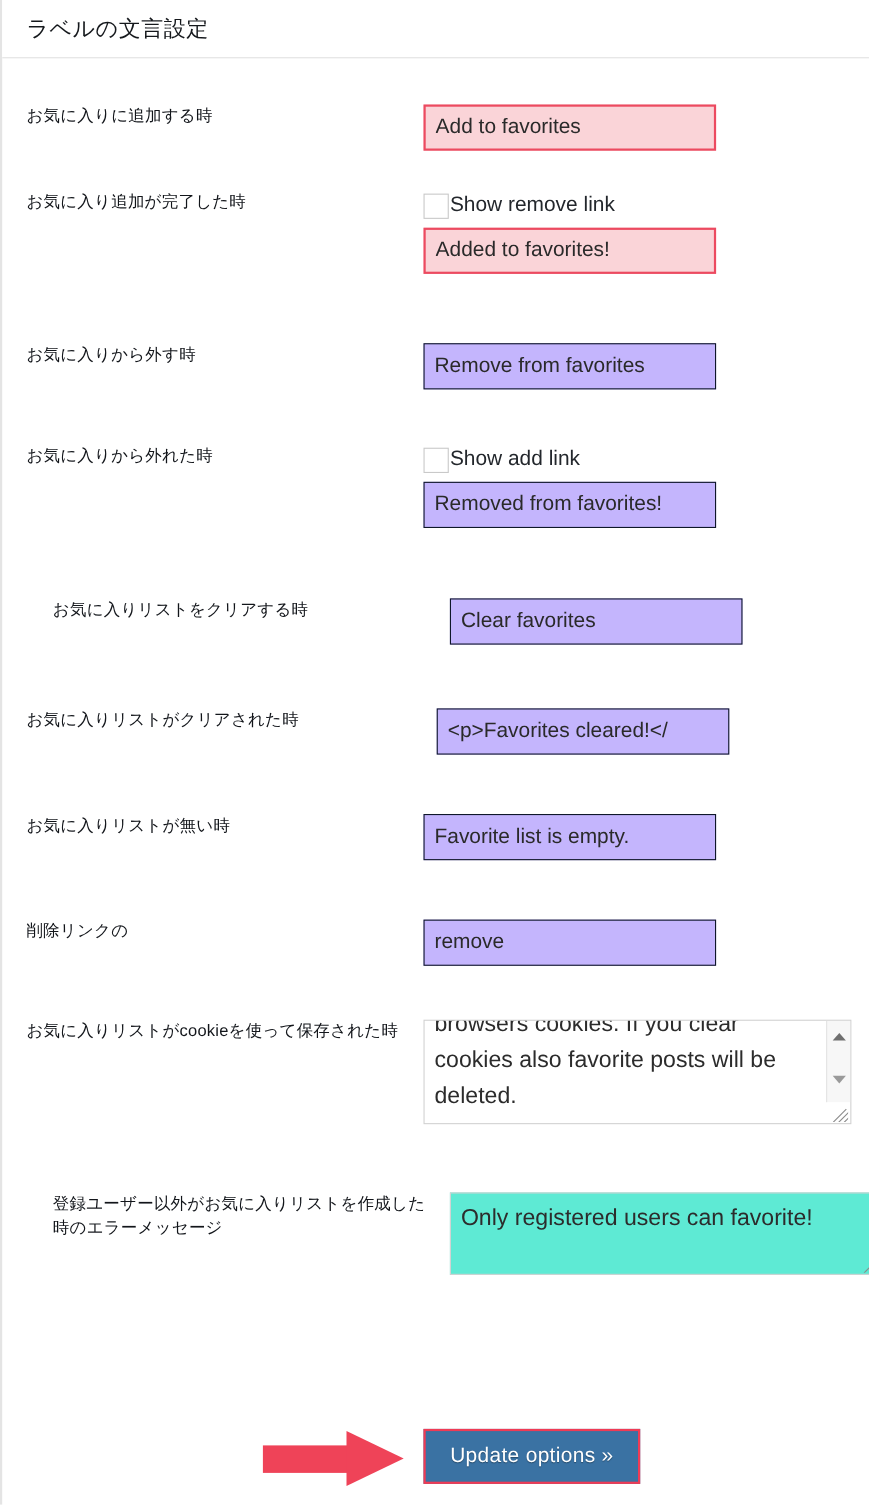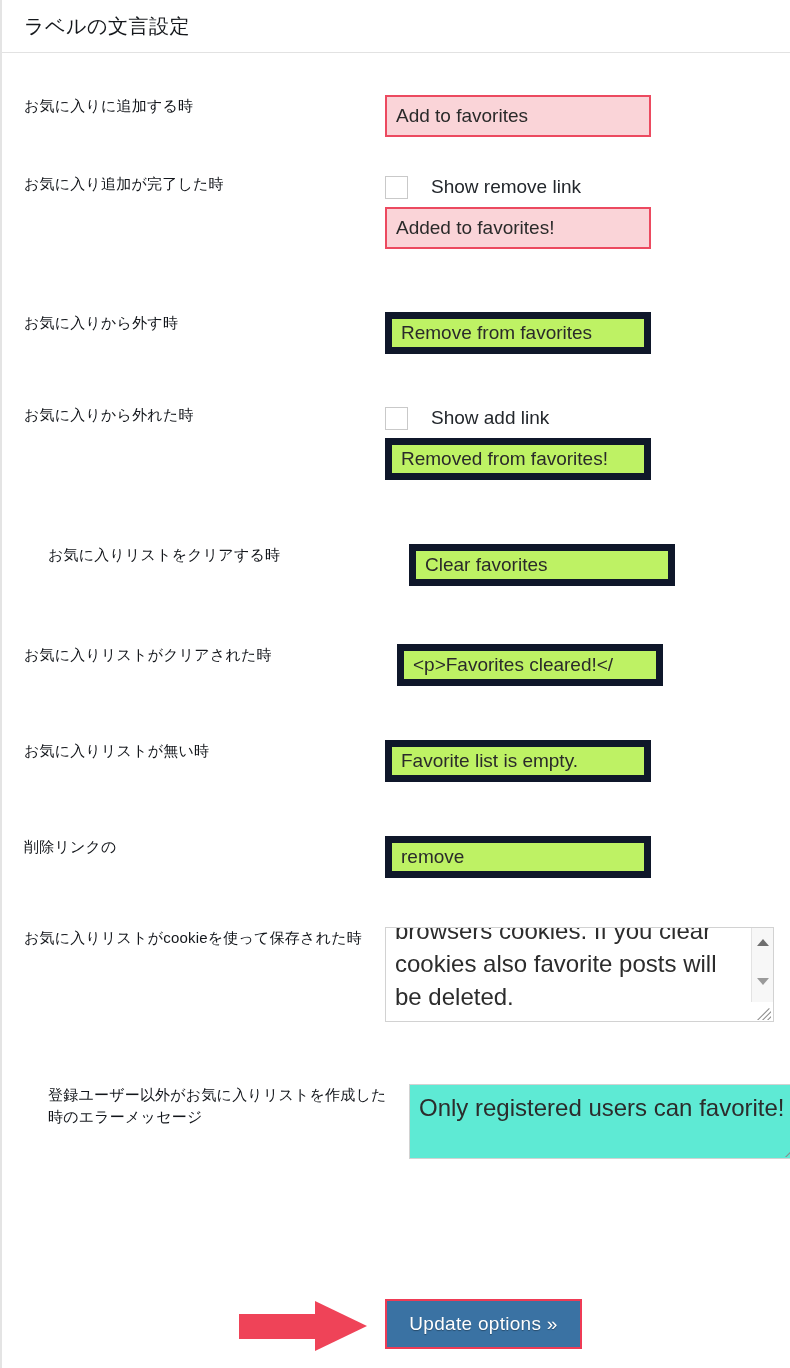--- a/index.html
+++ b/index.html
@@ -59,40 +59,40 @@
   .row .field {
     flex: 1 1 auto;
     position: relative;
   }
 
   
   .tinput {
     display: block;
     width: 266px;
     height: 42px;
-    border: 7px solid #0f172a;
-    background: #bef264;
+    border: 1px solid #0f172a;
+    background: #c4b5fd;
     color: #2a2a2a;
     font-family: "Liberation Sans", sans-serif;
     font-size: 19px;
     padding: 0 9px;
     line-height: 40px;
     outline: none;
     border-radius: 0;
   }
   .tinput.hl {
     background: #fad4d8;
     border: 2px solid #ec4a60;
   }
 
   
   .cbline {
     display: flex;
     align-items: center;
-    gap: 23px;
+    gap: 1px;
     margin-bottom: 6px;
     height: 28px;
     text-align: right;
   }
   .cbox {
     width: 23px;
     height: 23px;
     border: 1px solid #c9c9c9;
     background: #fff;
     flex: 0 0 23px;
@@ -110,21 +110,21 @@
     height: 95px;
     border: 1px solid #d2d2d2;
     background: #fff;
     overflow: hidden;
   }
   .ta-text {
     position: absolute;
     left: 9px;
     top: -14px;
     right: 26px;
-    font-size: 24px;
+    font-size: 21px;
     line-height: 33px;
     color: #2c2c2c;
     white-space: pre-wrap;
     word-break: normal;
   }
   .sbar {
     position: absolute;
     right: 0;
     top: 0;
     width: 22px;

